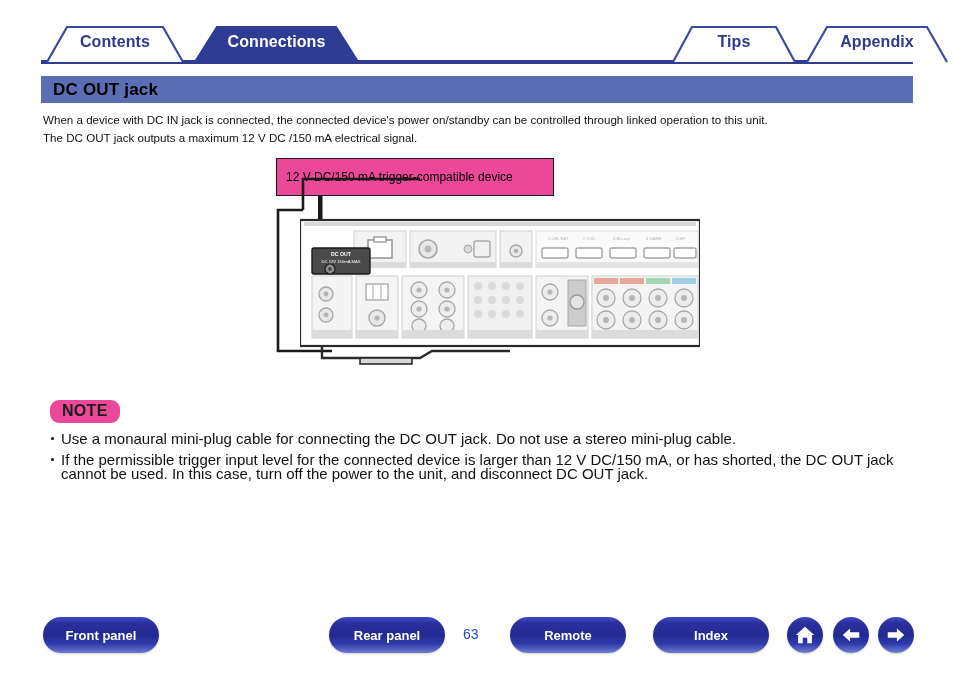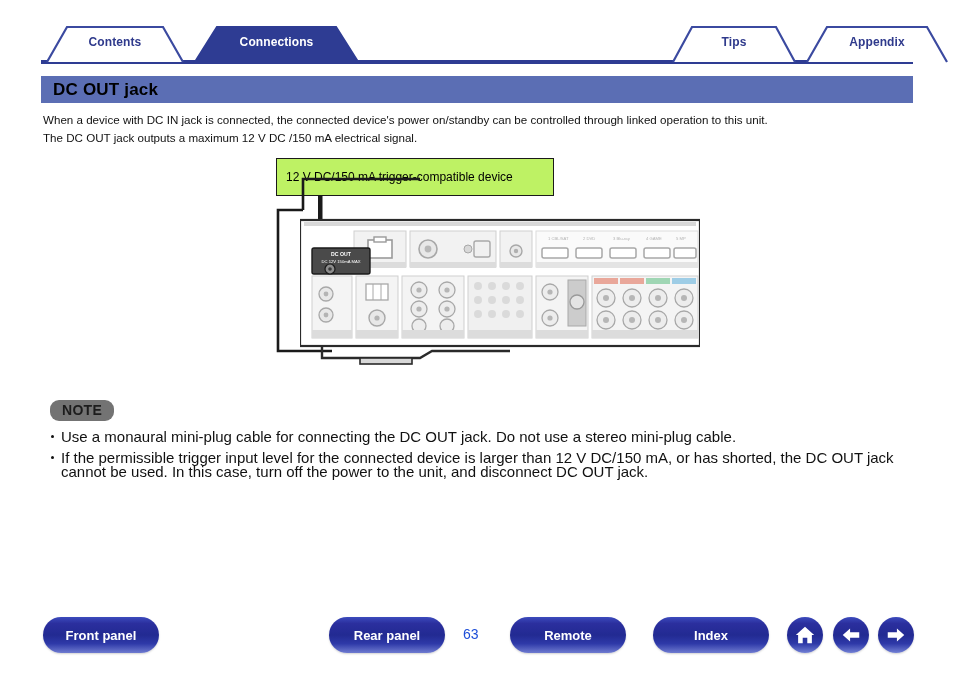--- a/index.html
+++ b/index.html
@@ -24,21 +24,21 @@
     width: 872px;
     height: 42px;
   }
   .tab {
     position: absolute;
     top: 0;
     height: 40px;
     display: flex;
     align-items: center;
     justify-content: center;
-    font-size: 12px;
+    font-size: 16px;
     font-weight: bold;
     letter-spacing: 0.1px;
     color: #2f3a8c;
     box-sizing: border-box;
     cursor: pointer;
   }
   .tab .tab-label {
     position: relative;
     z-index: 3;
     pointer-events: none;
@@ -103,21 +103,21 @@
     width: 430px;
     height: 225px;
   }
   #device-box {
     position: absolute;
     left: 6px;
     top: 3px;
     width: 278px;
     height: 38px;
     border: 1.4px solid #1a1a1a;
-    background: #bef264;
+    background: #ec4899;
     display: flex;
     align-items: center;
     box-sizing: border-box;
   }
   #device-box .dev-label {
     font-size: 12px;
     color: #000;
     padding-left: 9px;
   }
 
@@ -132,23 +132,23 @@
 
   
   #note-block {
     position: absolute;
     left: 50px;
     top: 400px;
     width: 865px;
   }
   #note-badge {
     display: inline-block;
-    background: #737373;
+    background: #ec4899;
     color: #1c1c1c;
-    font-size: 14px;
+    font-size: 16px;
     font-weight: bold;
     padding: 2px 12px 3px 12px;
     border-radius: 9px;
     letter-spacing: 0.3px;
   }
   #note-list {
     margin: 9px 0 0 0;
     padding: 0;
     list-style: none;
   }

